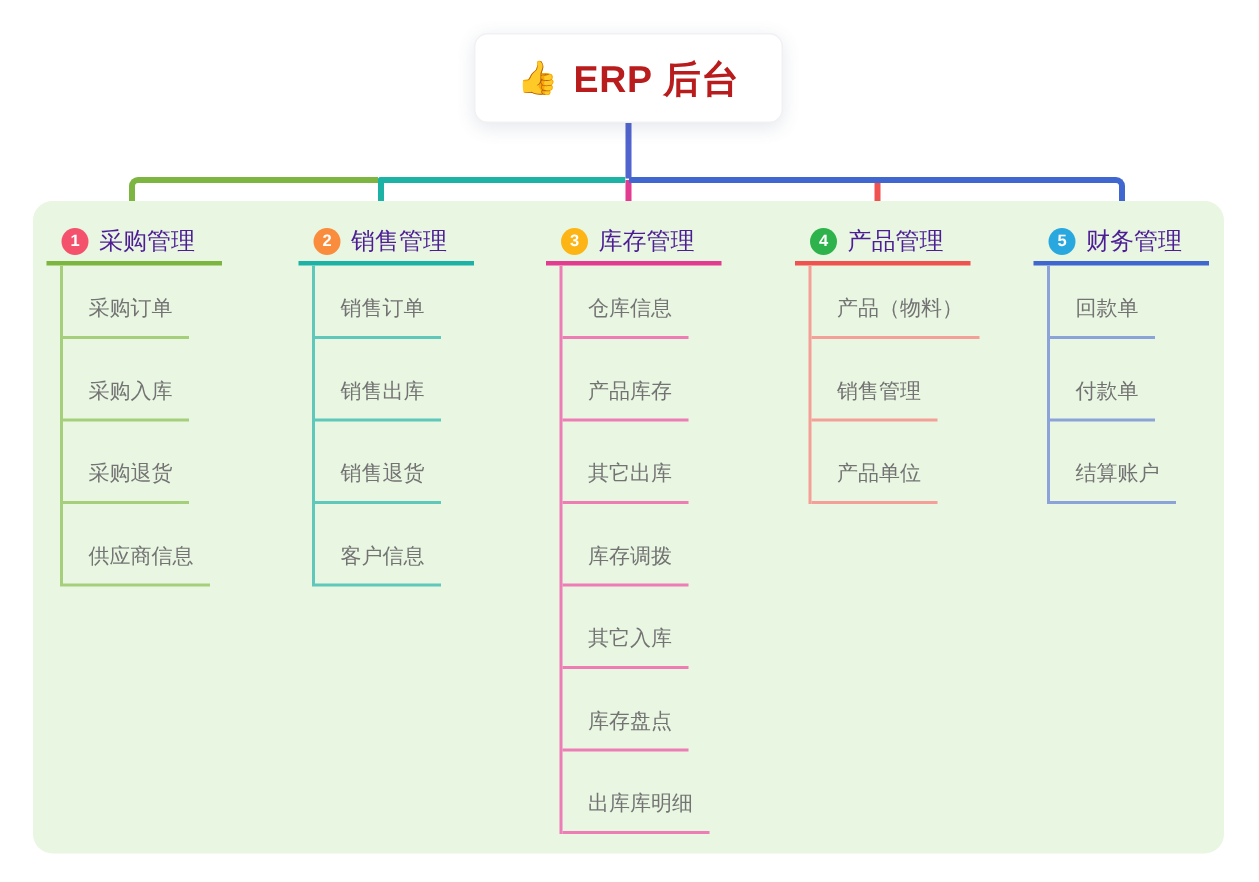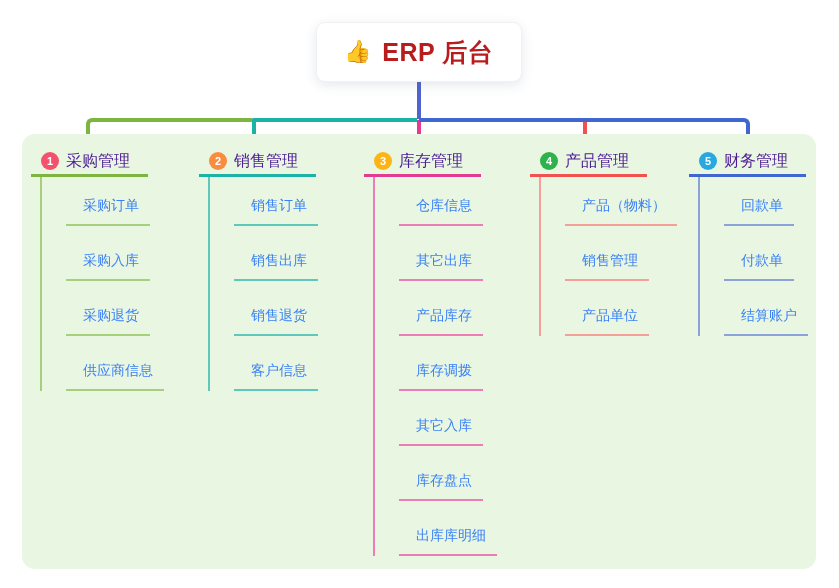--- a/index.html
+++ b/index.html
@@ -44,21 +44,21 @@
     width:18px;height:18px;border-radius:50%;flex:0 0 18px;
     color:#fff;font-size:11px;font-weight:bold;
     display:flex;align-items:center;justify-content:center;line-height:1;
   }
   .branch-title-label{font-size:16px;color:#4c1d95;font-weight:500;white-space:nowrap;}
   ul.items{margin:0 0 0 9px;padding:0;border-left:2px solid var(--sub);list-style:none;}
   ul.items li{height:55px;display:flex;align-items:flex-end;cursor:pointer;}
   ul.items li:first-child{height:49px;}
   .item-label{
     display:inline-block;border-bottom:2px solid var(--sub);
-    padding:0 11px 9px 17px;font-size:14px;color:#3b82f6;white-space:nowrap;margin-left:24px;
+    padding:0 11px 9px 17px;font-size:14px;color:#737373;white-space:nowrap;
   }
 </style>
 </head>
 <body>
 
 <div class="canvas">
 
   <div class="conn conn-drop conn-drop-3" style="--c: #e23b90;"></div>
   <div class="conn conn-drop conn-drop-4" style="--c: #f05250;"></div>
   <div class="conn conn-elbow-left" style="--c: #7cb53f;"></div>
@@ -119,24 +119,24 @@
     <div class="branch" style="left: 364px; --line: #e23b90; --sub: #ee7db6;">
       <div class="branch-title">
         <span class="badge" style="background: rgb(252, 181, 21);">3</span>
         <span class="branch-title-label">库存管理</span>
       </div>
       <ul class="items">
           <li>
             <span class="item-label">仓库信息</span>
           </li>
           <li>
-            <span class="item-label">其它出库</span>
+            <span class="item-label">产品库存</span>
           </li>
           <li>
-            <span class="item-label">产品库存</span>
+            <span class="item-label">其它出库</span>
           </li>
           <li>
             <span class="item-label">库存调拨</span>
           </li>
           <li>
             <span class="item-label">其它入库</span>
           </li>
           <li>
             <span class="item-label">库存盘点</span>
           </li>

